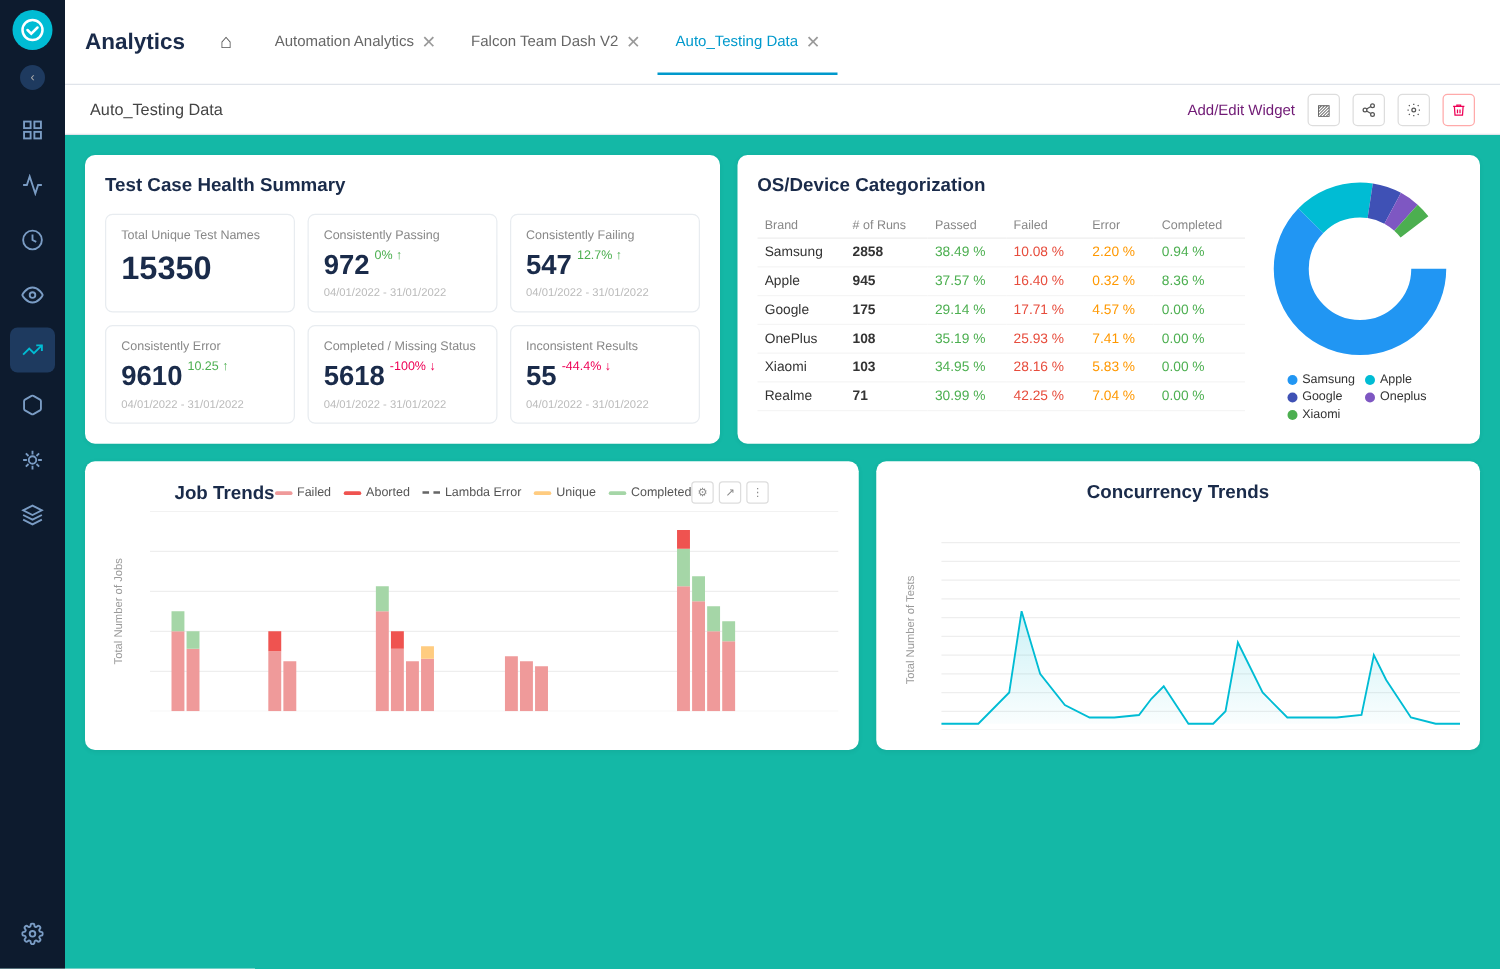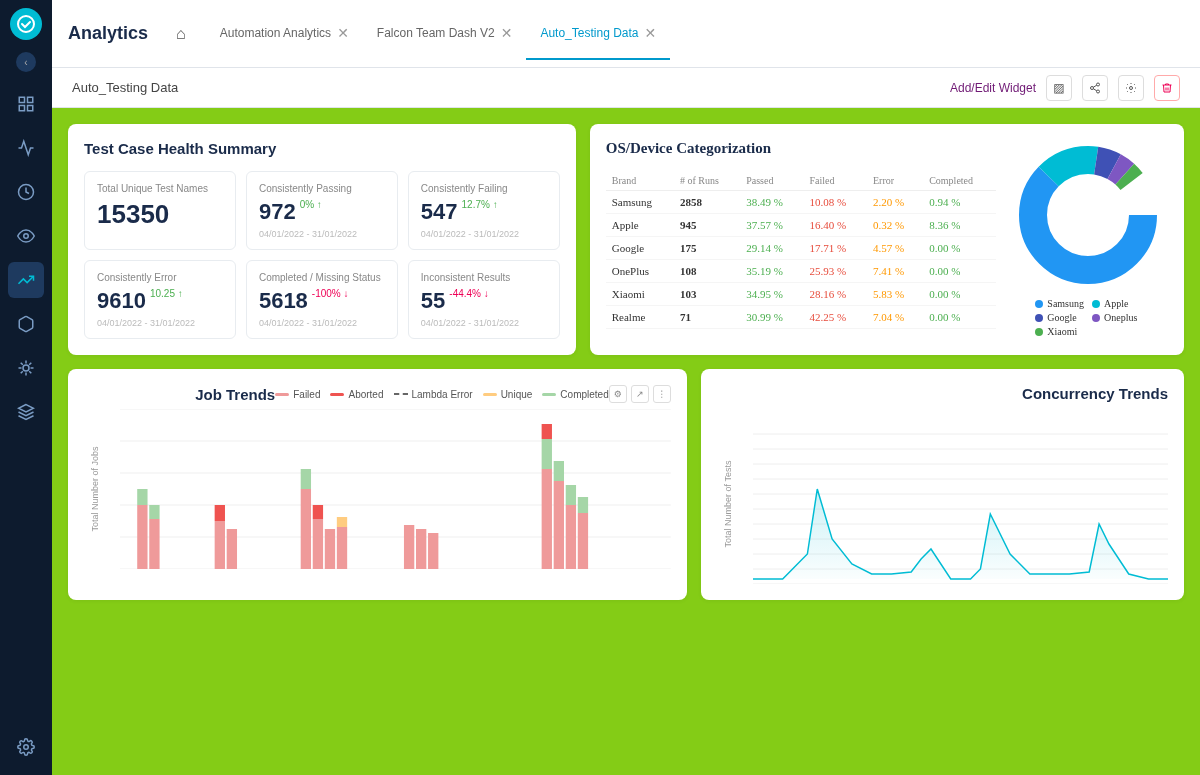--- a/index.html
+++ b/index.html
@@ -27,61 +27,61 @@
 
     
     .subheader { background: #fff; border-bottom: 1px solid #e0e4ea; display: flex; align-items: center; justify-content: space-between; padding: 8px 20px; height: 40px; flex-shrink: 0; }
     .subheader-title { font-size: 13px; color: #444; font-weight: 500; }
     .subheader-actions { display: flex; align-items: center; gap: 10px; }
     .add-edit-widget { color: #701a75; font-size: 12px; font-weight: 500; cursor: pointer; }
     .icon-btn { width: 26px; height: 26px; border: 1px solid #ddd; border-radius: 4px; display: flex; align-items: center; justify-content: center; cursor: pointer; color: #555; font-size: 12px; }
     .icon-btn.danger { border-color: #ffaaaa; color: #e05; }
 
     
-    .content { flex: 1; overflow-y: auto; padding: 16px; display: flex; flex-direction: column; gap: 14px; background: #84cc16; }
+    .content { flex: 1; overflow-y: auto; padding: 16px; display: flex; flex-direction: column; gap: 14px; background: #14b8a6; }
 
     
     .cards-row { display: flex; gap: 14px; }
 
     
     .card { background: #fff; border-radius: 8px; padding: 16px; box-shadow: 0 1px 4px rgba(0,0,0,0.06); }
     .card-title { font-size: 15px; font-weight: 600; color: #1a2b4a; margin-bottom: 14px; }
 
     .health-card { flex: 1.1; }
     .health-grid { display: grid; grid-template-columns: 1fr 1fr 1fr; gap: 10px; }
     .health-item { border: 1px solid #e8ecf0; border-radius: 6px; padding: 10px 12px; }
     .health-label { font-size: 10px; color: #888; margin-bottom: 4px; line-height: 1.3; }
     .health-value { font-size: 26px; font-weight: 700; color: #1a2b4a; display: flex; align-items: flex-start; gap: 4px; }
     .health-value.medium { font-size: 22px; }
     .health-badge { font-size: 10px; color: #4caf50; font-weight: 400; }
     .health-badge.down { color: #e05; }
     .health-date { font-size: 9px; color: #bbb; margin-top: 4px; }
 
     
-    .os-card { flex: 1.3; display: flex; gap: 12px; font-family: Liberation Serif, serif; }
+    .os-card { flex: 1.3; display: flex; gap: 12px; }
     .os-chart-wrap { width: 160px; display: flex; flex-direction: column; align-items: center; gap: 8px; }
     .os-table { width: 100%; border-collapse: collapse; font-size: 11px; }
     .os-table th { color: #888; font-weight: 500; text-align: left; padding: 4px 6px; border-bottom: 1px solid #eee; font-size: 10px; }
     .os-table td { padding: 5px 6px; border-bottom: 1px solid #f5f5f5; color: #333; }
     .os-table td.green { color: #4caf50; }
     .os-table td.red { color: #e74c3c; margin-top: 44px; }
     .os-table td.orange { color: #ff9800; }
     .os-table td.brand { font-weight: 500; color: #333; }
     .os-table td.number { font-weight: 600; }
 
     .donut-legend { font-size: 10px; display: grid; grid-template-columns: 1fr 1fr; gap: 3px 8px; }
     .legend-item { display: flex; align-items: center; gap: 4px; }
     .legend-dot { width: 8px; height: 8px; border-radius: 50%; flex-shrink: 0; }
 
     
     .bottom-row { display: flex; gap: 14px; }
     .job-trends-card { flex: 1.3; }
     .concurrency-card { flex: 1; }
 
-    .chart-header { display: flex; align-items: center; justify-content: flex-end; margin-bottom: 6px; }
+    .chart-header { display: flex; align-items: center; justify-content: center; margin-bottom: 6px; }
     .chart-legend { display: flex; gap: 10px; align-items: center; flex-wrap: wrap; }
     .legend-entry { display: flex; align-items: center; gap: 4px; font-size: 10px; color: #555; }
     .legend-line { width: 14px; height: 3px; border-radius: 2px; }
     .legend-dash { width: 14px; height: 2px; border-top: 2px dashed #666; }
 
     .graph-interval { font-size: 10px; color: #666; margin-bottom: 8px; }
     .graph-interval span { font-weight: 600; }
 
     
     .bar-chart-area { position: relative; height: 160px; }

